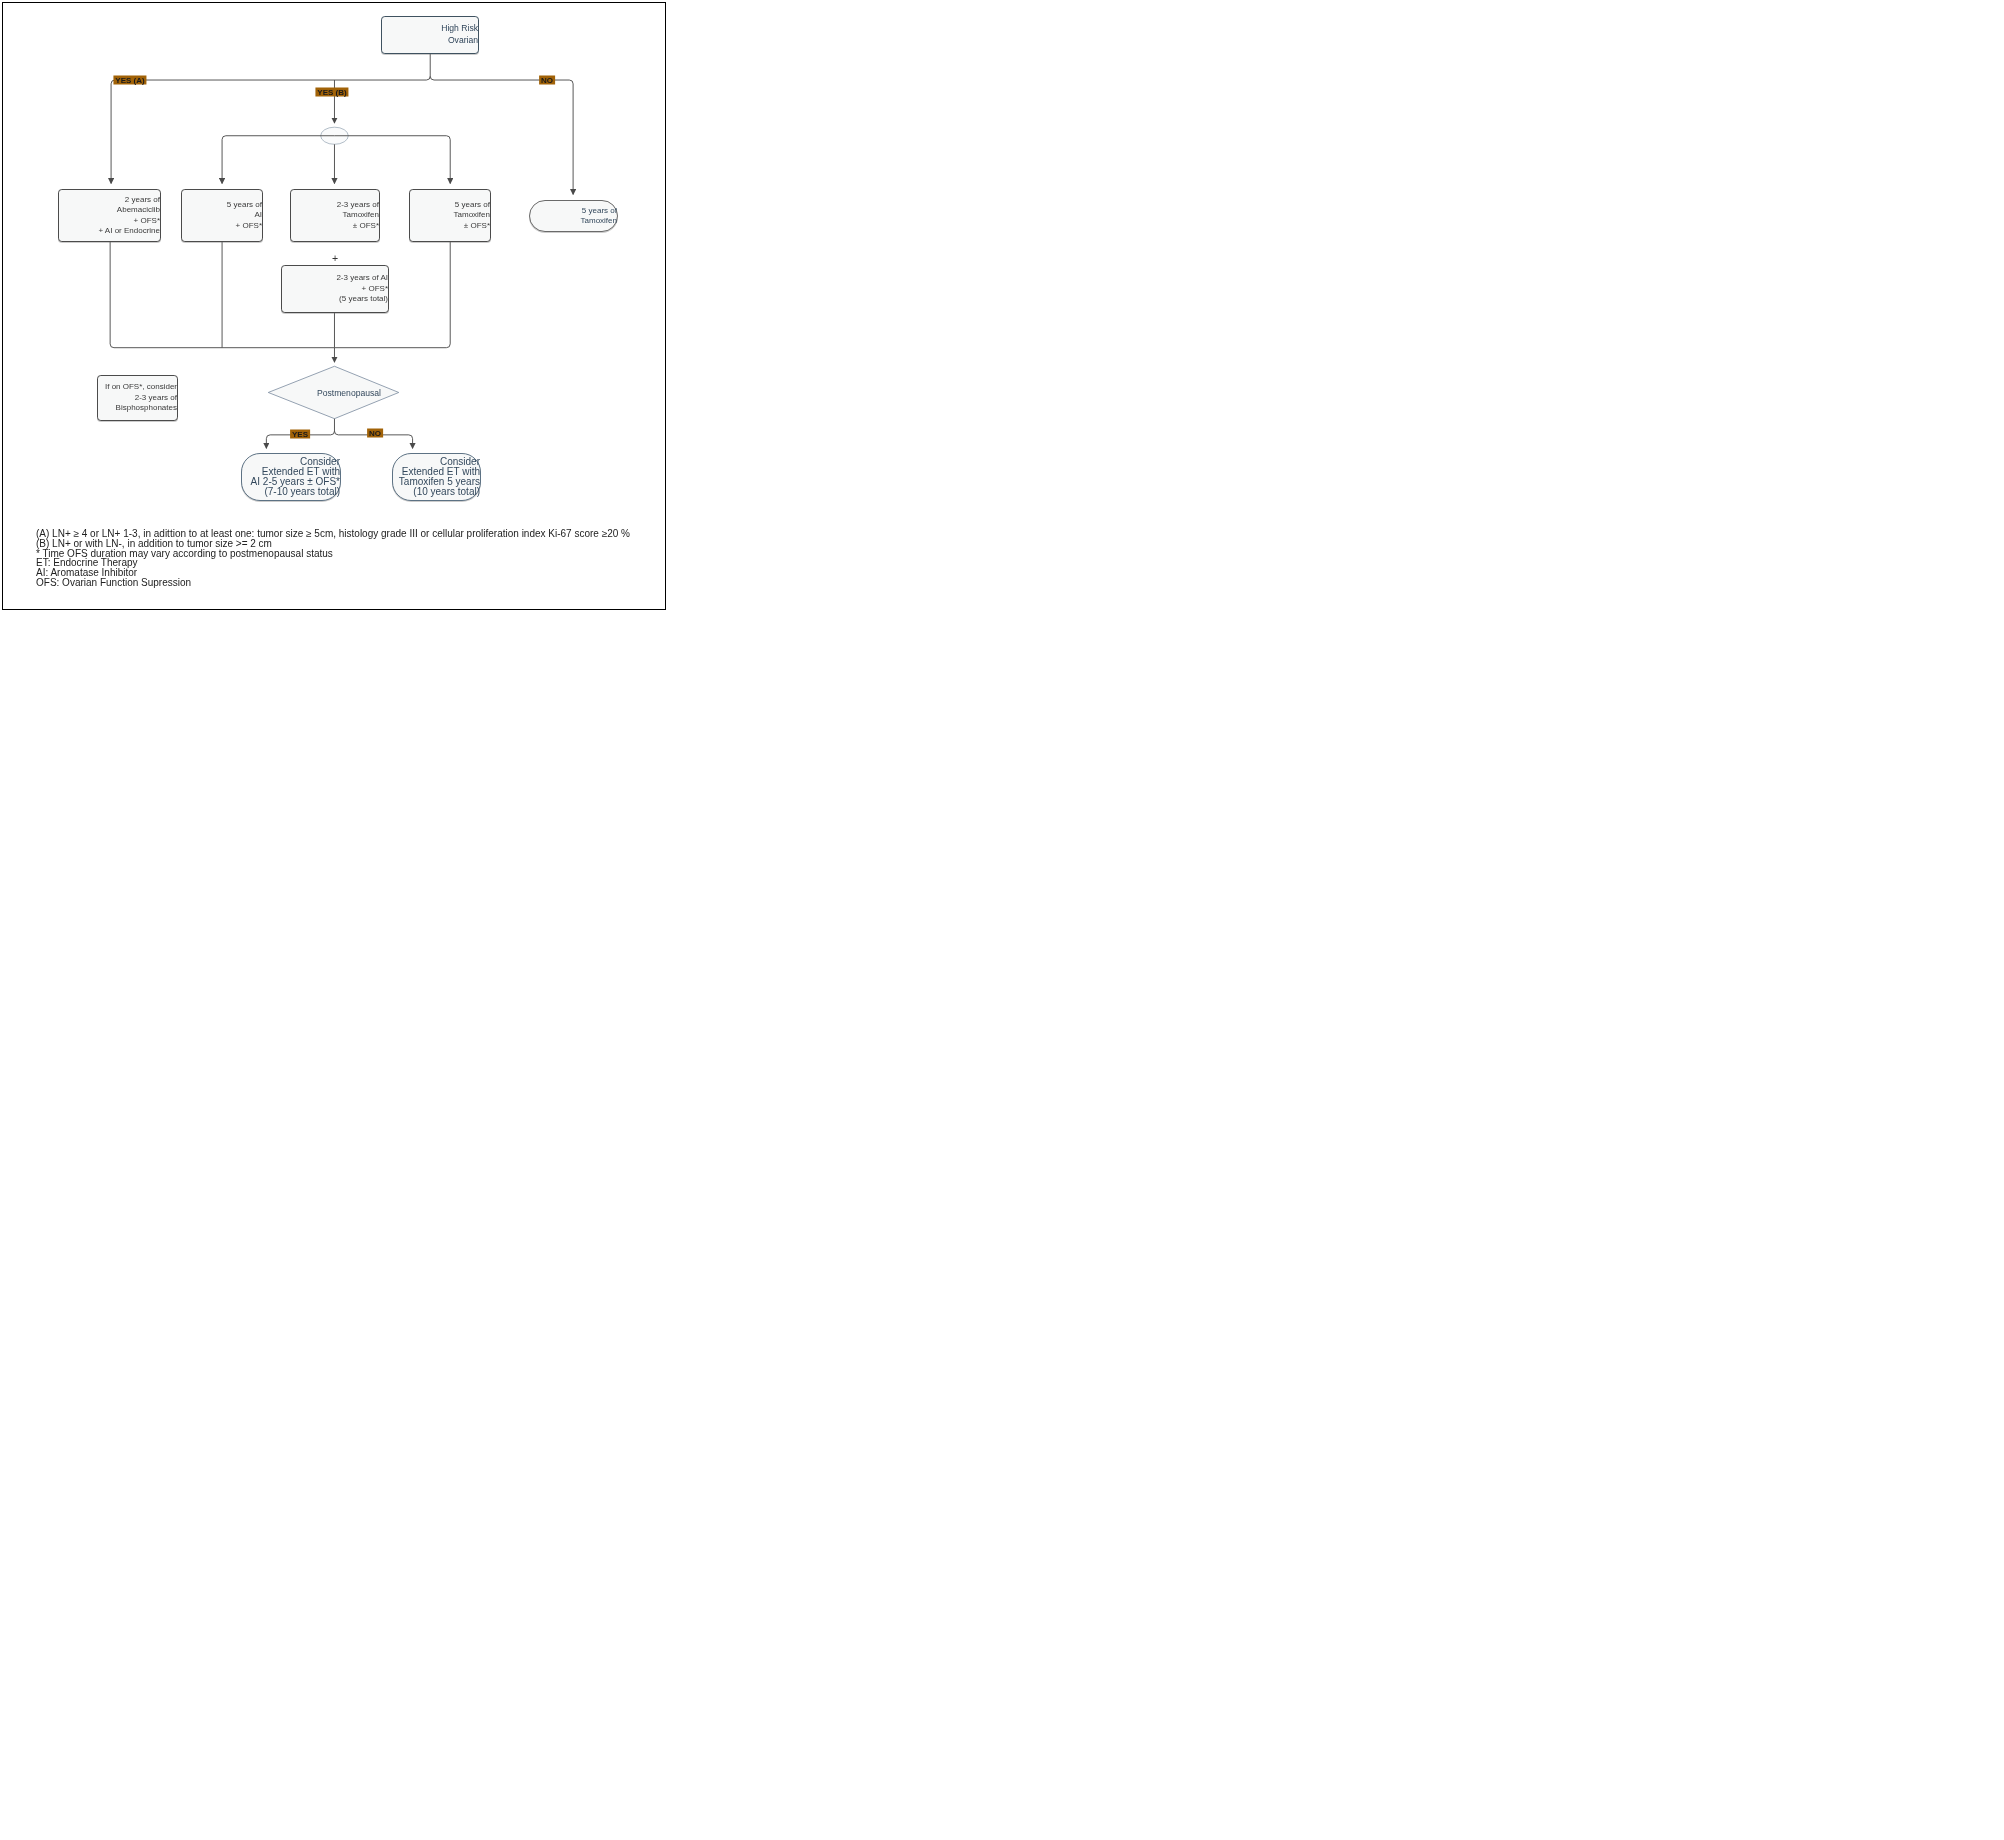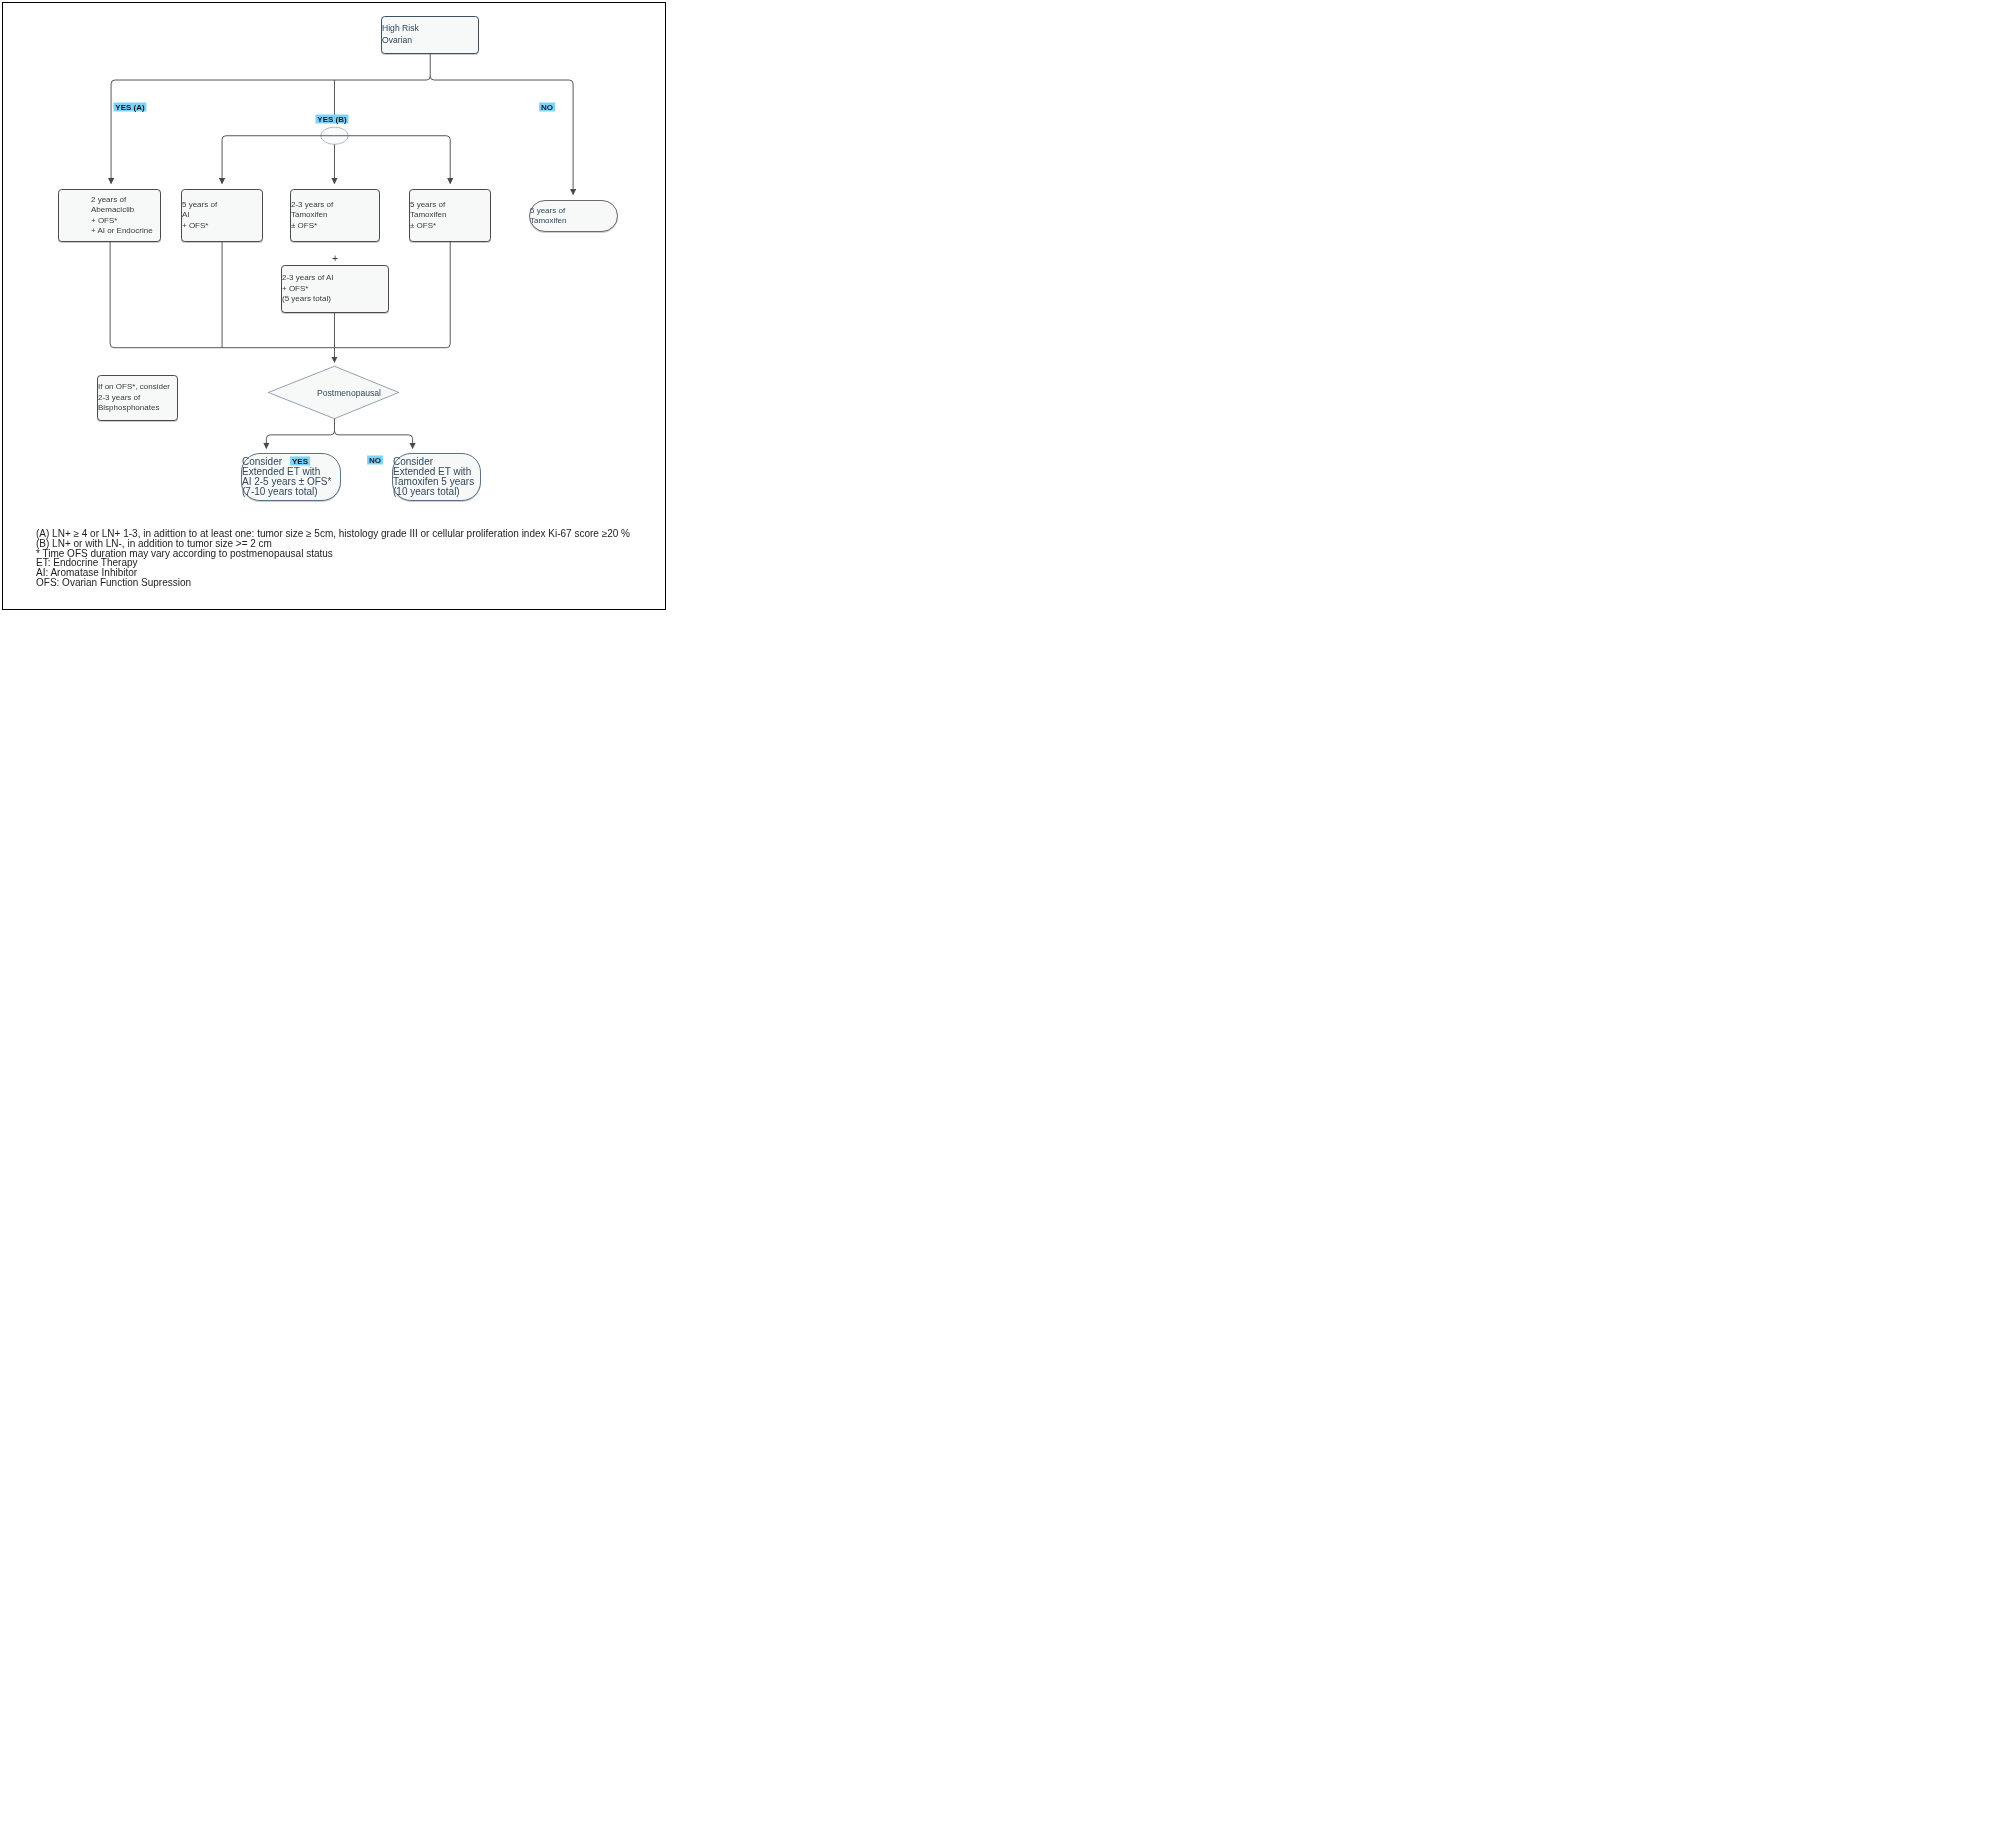--- a/index.html
+++ b/index.html
@@ -1,36 +1,36 @@
 <!DOCTYPE html>
 <html style="font-size:7.6px"><head>
 <meta charset="utf-8">
 <style>
   html,body{margin:0;padding:0;background:#ffffff;font-family:"Liberation Sans", sans-serif;}
   .canvas{position:relative;width:668px;height:613px;background:#ffffff;overflow:hidden;}
   .frame{position:absolute;left:2.4px;top:2.4px;right:2.4px;bottom:2.9px;border:1px solid #000;}
   svg.wires{position:absolute;left:0;top:0;pointer-events:none;}
   .node{position:absolute;box-sizing:border-box;display:flex;flex-direction:column;justify-content:center;
-        align-items:flex-start;text-align:center;background:#f7f8f8;border:0.7px solid #4b4b4b;border-radius:3.8px;
+        align-items:flex-end;text-align:center;background:#f7f8f8;border:0.7px solid #4b4b4b;border-radius:3.8px;
         font-size:8px;line-height:10.5px;color:#3a3a3a;box-shadow:0 1px 0 rgba(110,110,110,.35);}
   .node.pill{border-radius:16px;}
   .node.bigr{border-radius:19px;font-size:10px;line-height:10px;margin-left:24px;}
   #n-highrisk{left:381px;top:15.7px;width:98px;height:38px;border-width:1px;border-color:#3f5260;
               color:#30455a;font-size:8.6px;line-height:11.4px;}
   #n-abemaciclib{left:58px;top:189px;width:103px;height:53px;padding-left:32px;}
   #n-ai5{left:181px;top:189px;width:82px;height:53px;}
   #n-tam23{left:290px;top:189px;width:90px;height:53px;}
   #n-tam5{left:409px;top:189px;width:82px;height:53px;}
   #n-tam5no{left:529px;top:200px;width:89px;height:32px;border-color:#6a6a6a;color:#33485c;}
   #n-ai23{left:281px;top:265px;width:108px;height:48px;}
   #n-bisph{left:97px;top:375px;width:81px;height:46px;}
   #n-extai{left:217px;top:453px;width:100px;height:48px;border-color:#5d7284;color:#33485c;}
   #n-exttam{left:368px;top:453px;width:89px;height:48px;border-color:#5d7284;color:#33485c;}
-  .edge-label{position:absolute;transform:translate(-50%,-50%);background:#7dd3fc;padding:0 1.9px;
-              font-weight:bold;font-size:8px;color:#1a1a1a;white-space:nowrap;margin-top:27px;}
+  .edge-label{position:absolute;transform:translate(-50%,-50%);background:#a16207;padding:0 1.9px;
+              font-weight:bold;font-size:8px;color:#1a1a1a;white-space:nowrap;}
   .plus{position:absolute;transform:translate(-50%,-50%);font-size:10.5px;color:#333;background:transparent;}
   .diamond-label{position:absolute;transform:translate(-50%,-50%);font-size:8.6px;color:#33485c;white-space:nowrap;padding-left:28px;}
   .footnotes{position:absolute;left:36px;top:529px;width:620px;font-size:10px;line-height:9.8px;color:#222;}
 </style>
 </head>
 <body>
 
 <div class="canvas">
   <div class="frame"></div>
 

